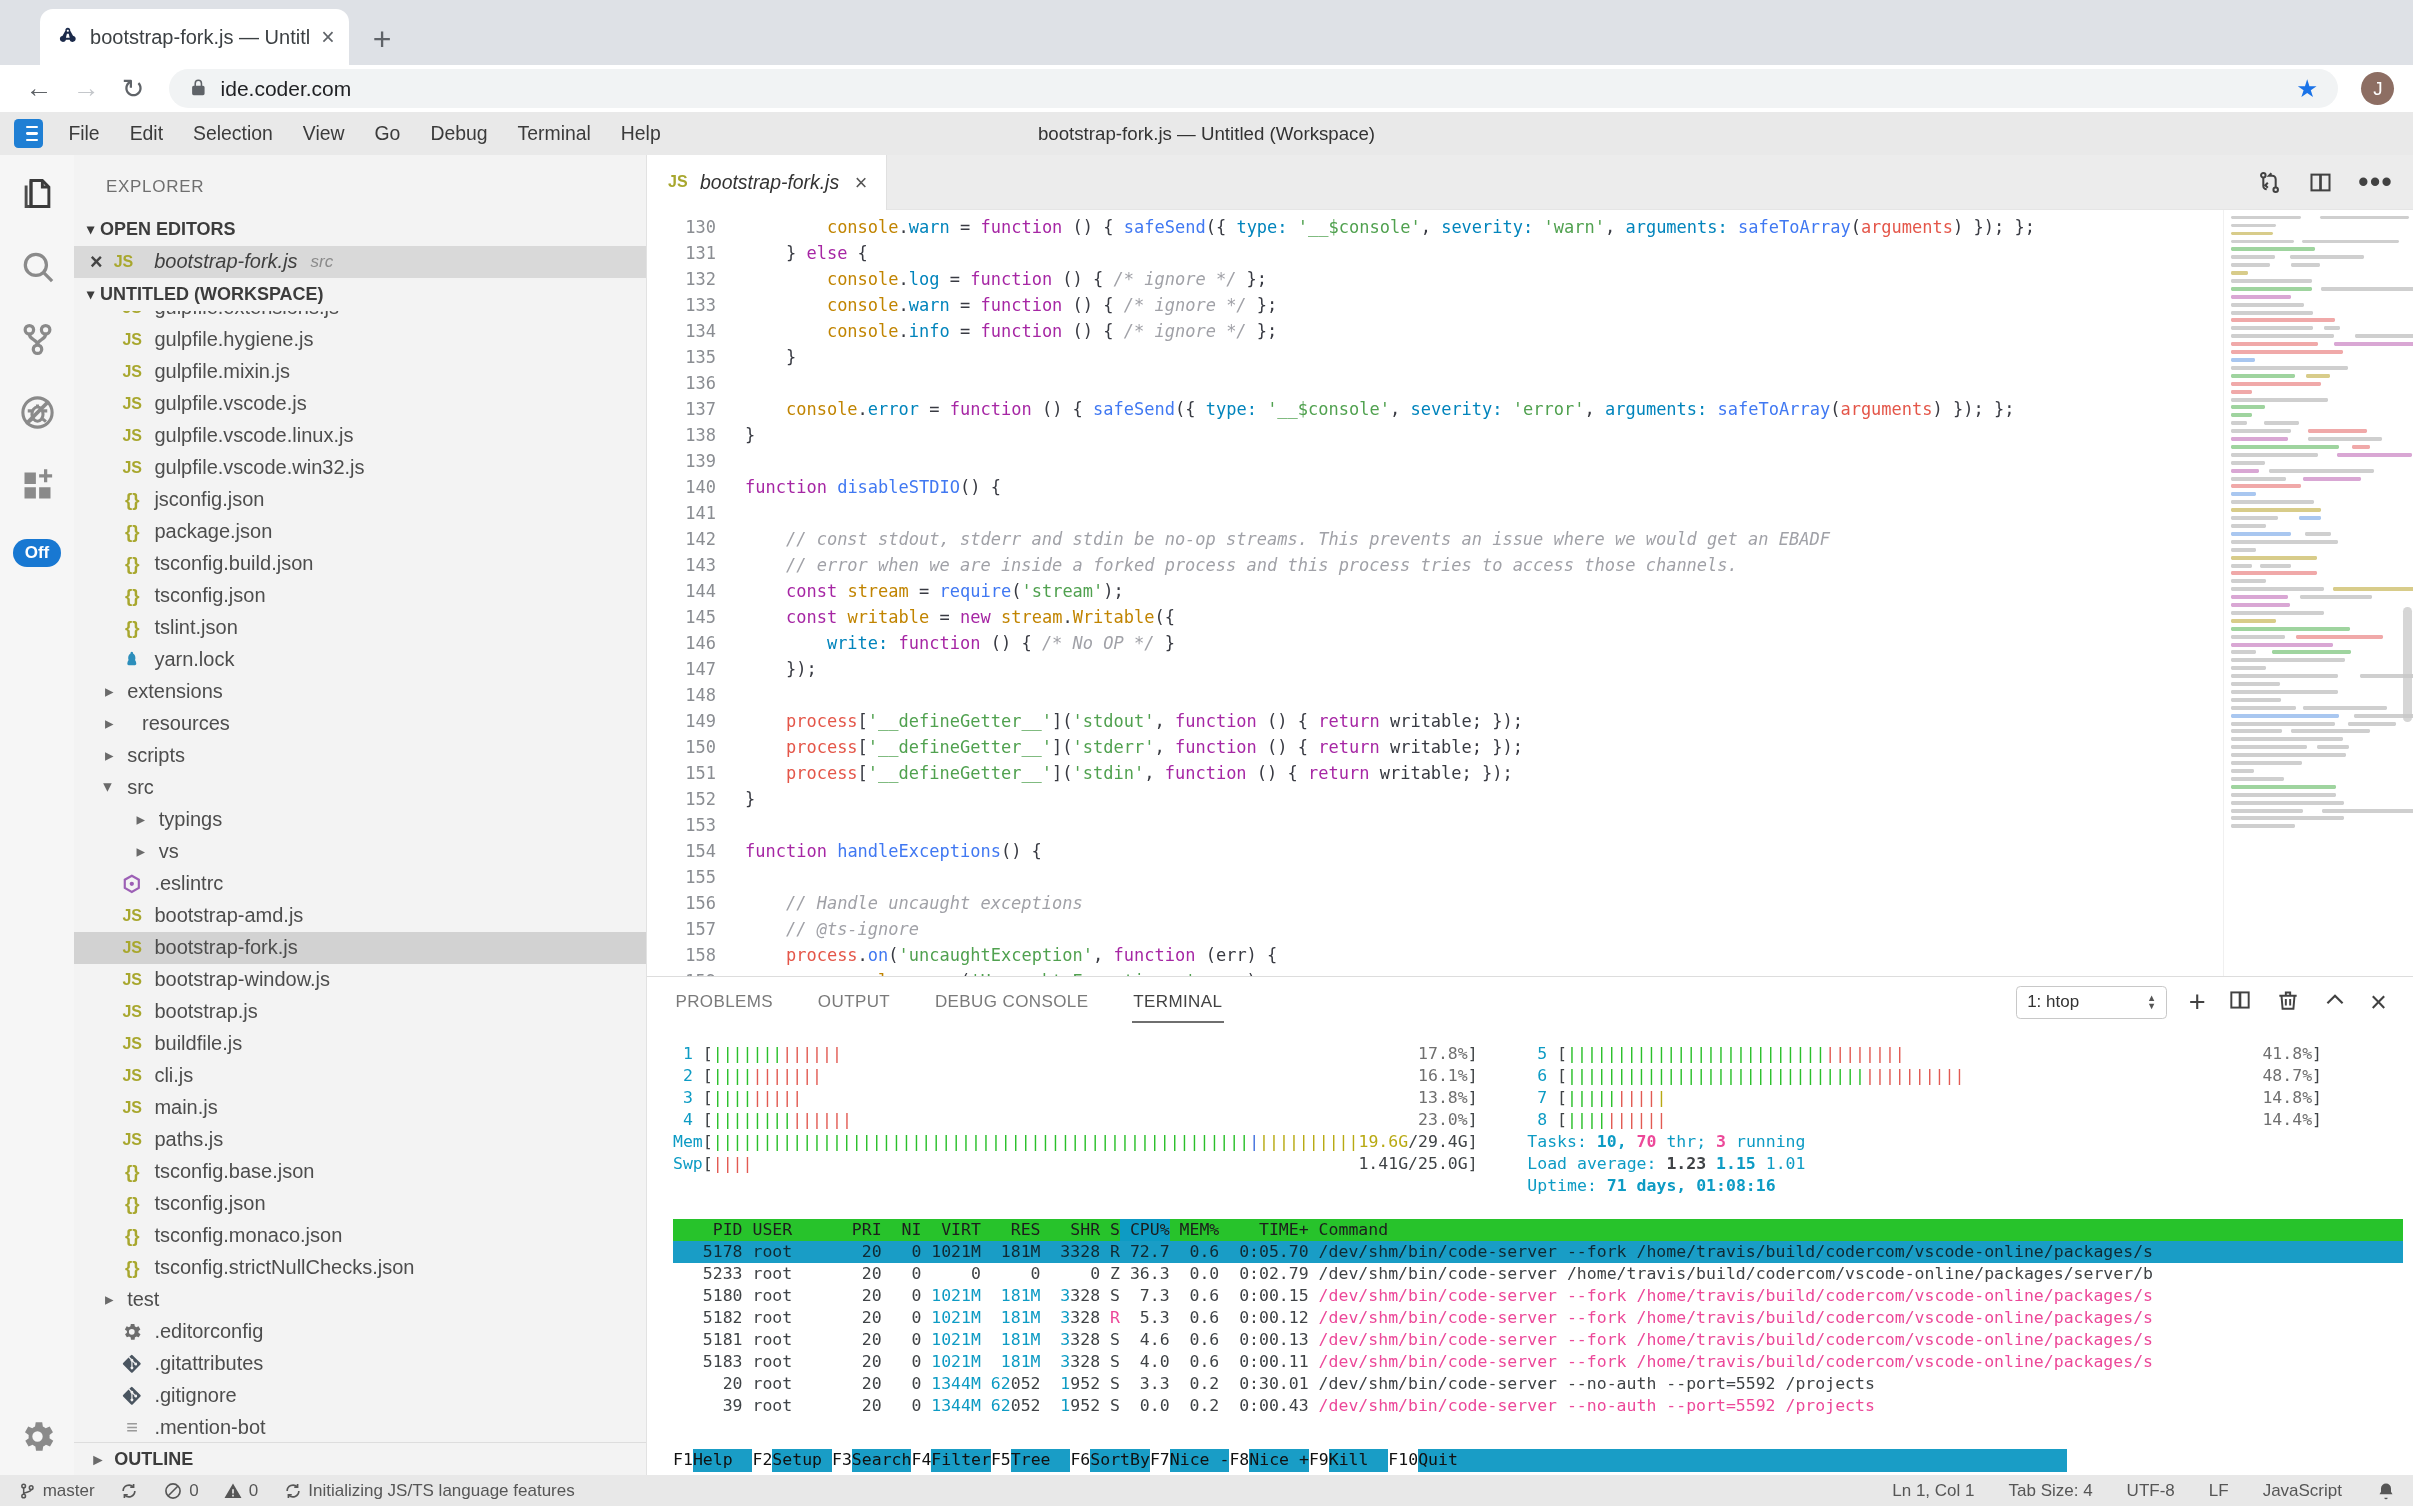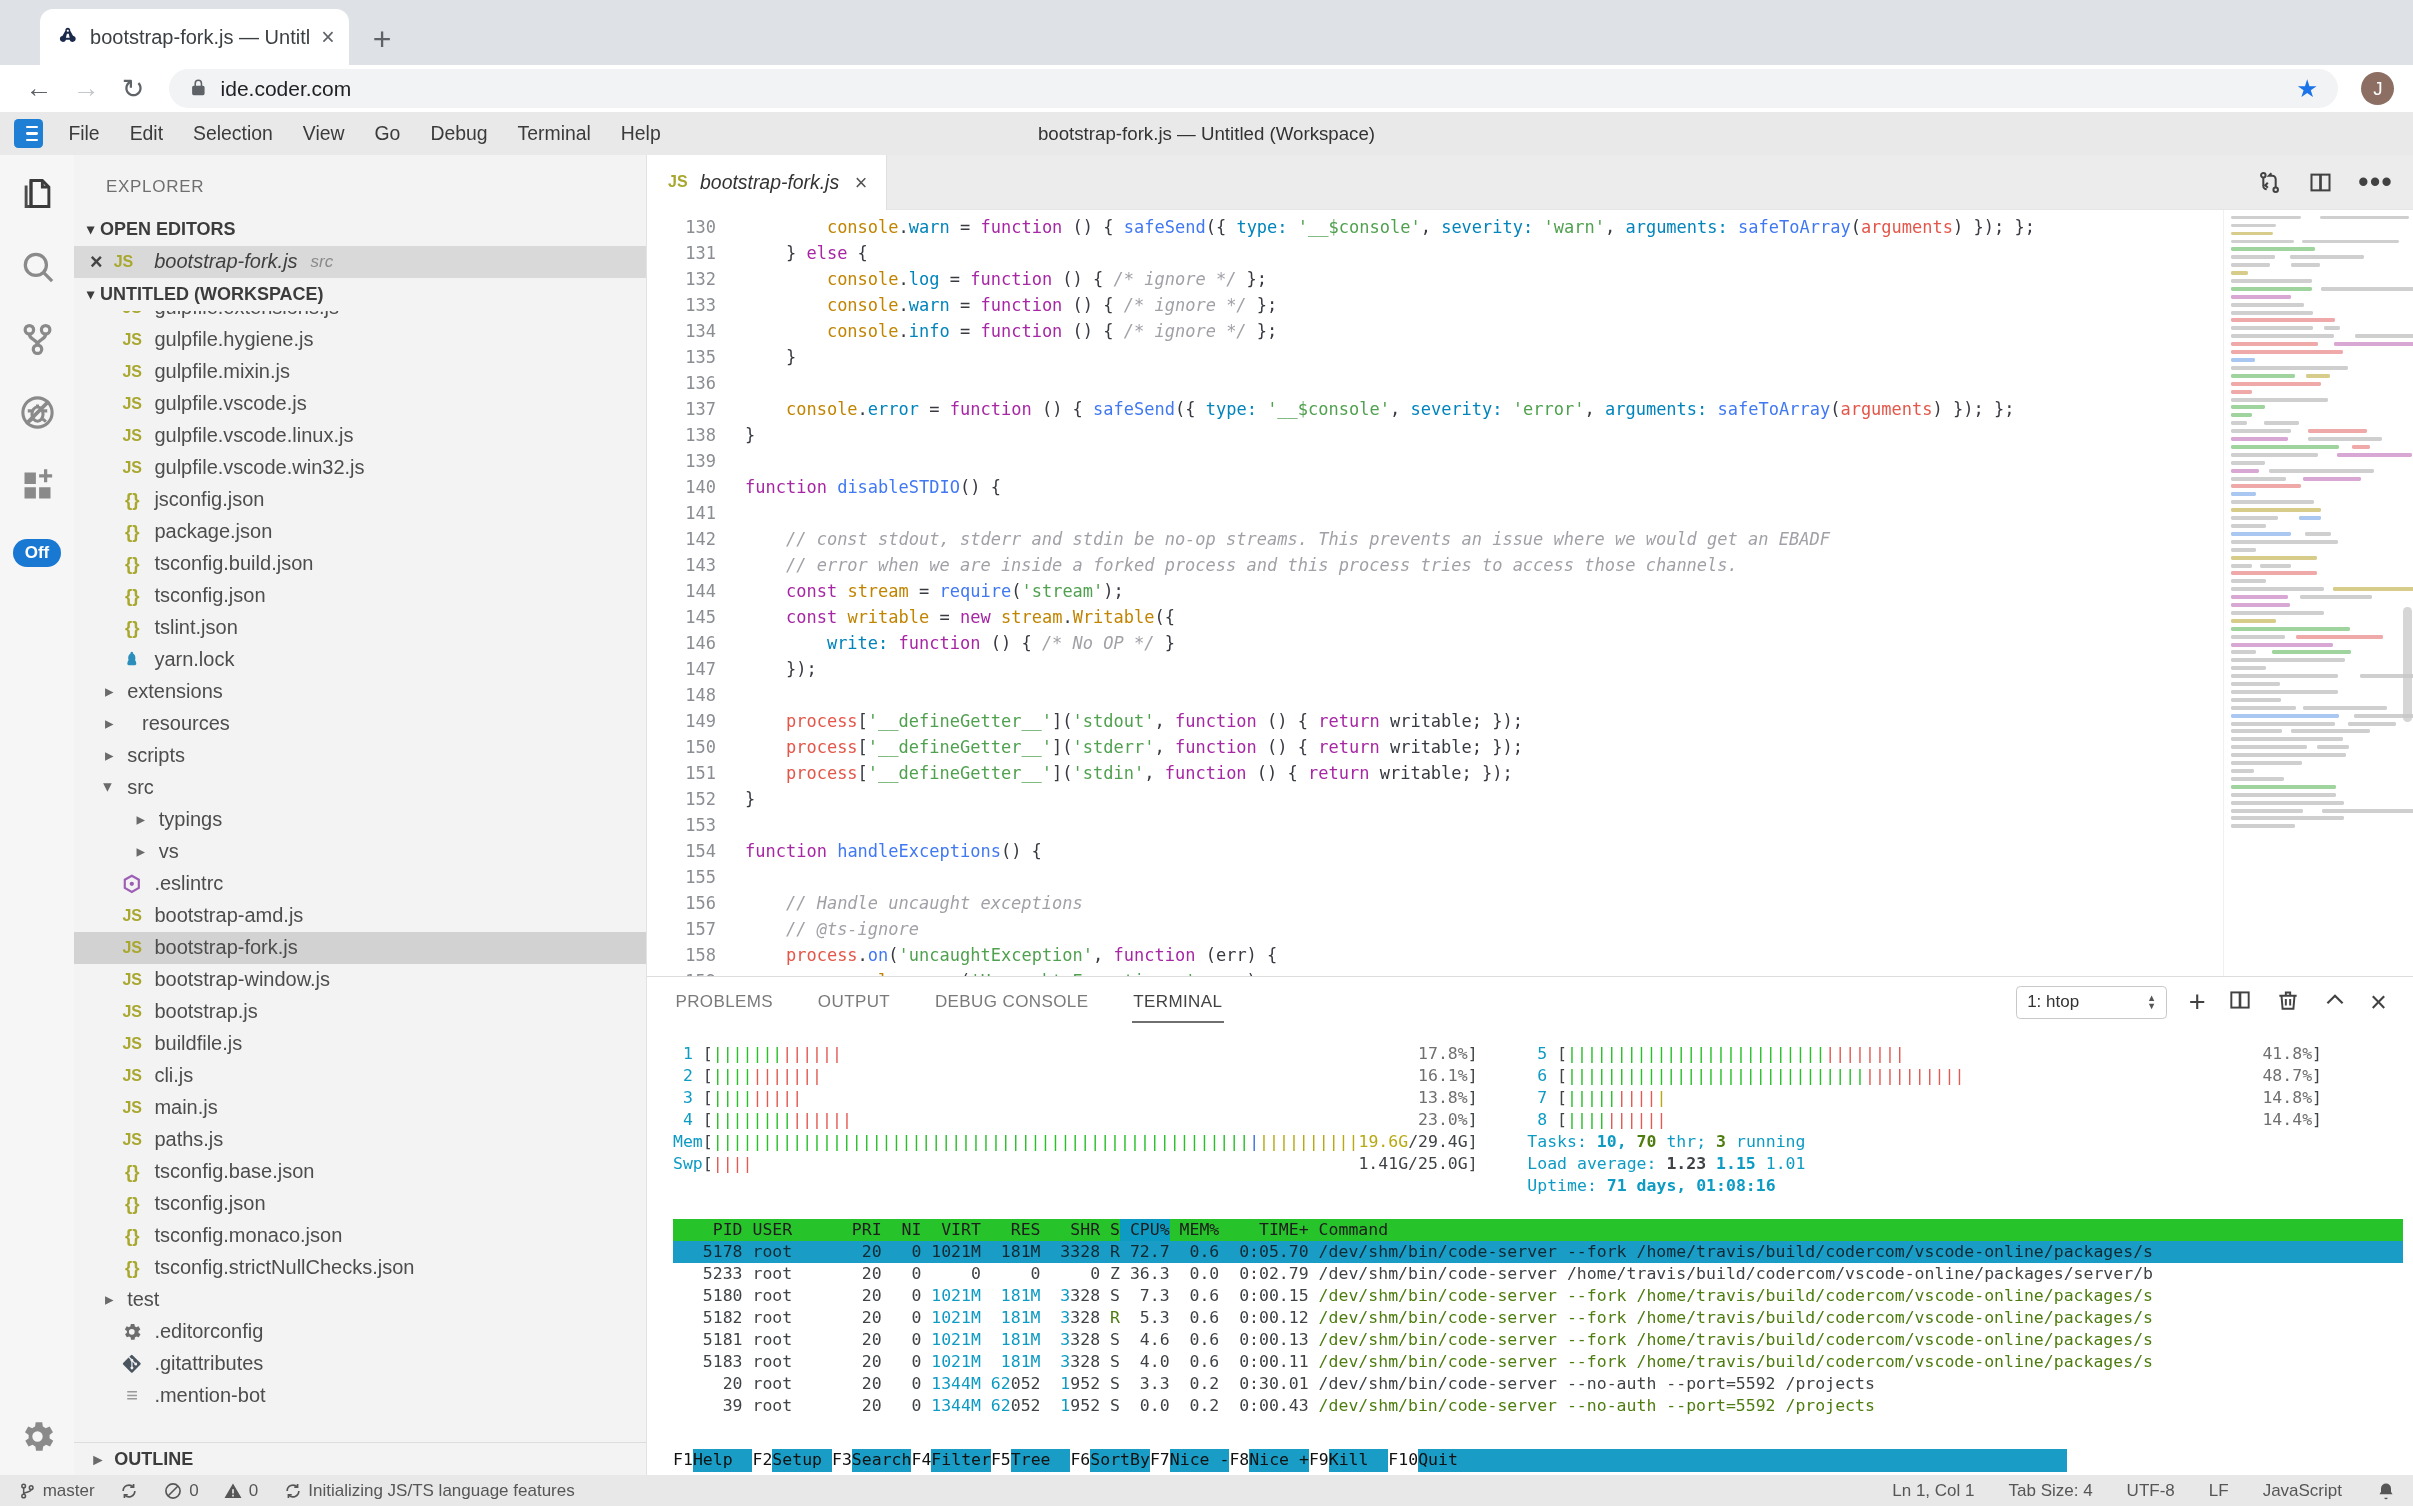--- a/index.html
+++ b/index.html
@@ -116,21 +116,21 @@
   .meters { display:flex; gap:5ch; }
   .mcol { display:flex; flex-direction:column; }
   .mrow { display:flex; height:22px; }
   .mlabel { display:inline-block; width:3ch; text-align:center; color:#0d9bc4; }
   .mlabel.mem { text-align:left; }
   .brk { color:#3f4346; }
   .mbar { display:inline-flex; justify-content:space-between; overflow:hidden; }
   .mbar.l { width:76ch; } .mbar.r { width:75ch; }
   .pipes { letter-spacing:0; }
   .bg_ { color:#2ac02a; } .br_ { color:#e25a52; } .bb_ { color:#3f6ede; } .by_ { color:#b8a912; }
-  .tc { color:#0d9bc4; } .tg { color:#4d7c0f; } .ty { color:#b8a912; } .td { color:#3f4346; }
+  .tc { color:#0d9bc4; } .tg { color:#ec4899; } .ty { color:#b8a912; } .td { color:#3f4346; }
   .tp { color:#6f6f6f; } .tb { font-weight:bold; }
   .htable { margin-top:22px; }
   .prow { display:flex; height:22px; overflow:hidden; }
   .prow.hdr { background:#27c32b; color:#1d1d1d; }
   .prow.hdr .sortcol { background:#0d9bc4; }
   .prow.sel { background:#199dc6; color:#102a33; }
   .prow.sel span { color:#102a33 !important; }
   .c-pid{width:7ch;text-align:right;flex:none}.c-user{width:11ch;padding-left:1ch;flex:none}
   .c-pri{width:3ch;text-align:right;flex:none}.c-ni{width:4ch;text-align:right;flex:none}
   .c-virt{width:6ch;text-align:right;flex:none}.c-res{width:6ch;text-align:right;flex:none}
@@ -435,20 +435,29 @@
             <span>.editorconfig</span>
           </div>
           <div class="frow">
             <span style="width:46px;flex:none"></span>
             <span class="fic">
               <svg viewBox="0 0 24 24">
                 <path fill="#4a5560" d="M21.6 11.2L12.8 2.4a1.2 1.2 0 00-1.7 0L9.3 4.2l2.3 2.3a1.6 1.6 0 012 2.1l2.2 2.2a1.6 1.6 0 11-1 1l-2-2.1v5.4a1.6 1.6 0 11-1.3 0V9.5a1.6 1.6 0 01-.9-2.1L8.4 5.1l-6 6a1.2 1.2 0 000 1.7l8.8 8.8c.5.5 1.2.5 1.7 0l8.7-8.7c.5-.5.5-1.2 0-1.7z"></path>
               </svg>
             </span>
             <span>.gitattributes</span>
+          </div>
+          <div class="frow">
+            <span style="width:46px;flex:none"></span>
+            <span class="fic">
+              <svg viewBox="0 0 24 24">
+                <path fill="#4a5560" d="M21.6 11.2L12.8 2.4a1.2 1.2 0 00-1.7 0L9.3 4.2l2.3 2.3a1.6 1.6 0 012 2.1l2.2 2.2a1.6 1.6 0 11-1 1l-2-2.1v5.4a1.6 1.6 0 11-1.3 0V9.5a1.6 1.6 0 01-.9-2.1L8.4 5.1l-6 6a1.2 1.2 0 000 1.7l8.8 8.8c.5.5 1.2.5 1.7 0l8.7-8.7c.5-.5.5-1.2 0-1.7z"></path>
+              </svg>
+            </span>
+            <span>.gitignore</span>
           </div>
           <div class="frow">
             <span style="width:46px;flex:none"></span>
             <span class="fic lines">≡</span>
             <span>.mention-bot</span>
           </div>
         </div>
       <div class="sec-head outline">
         <span class="tw">▸</span>
         <span>OUTLINE</span>

